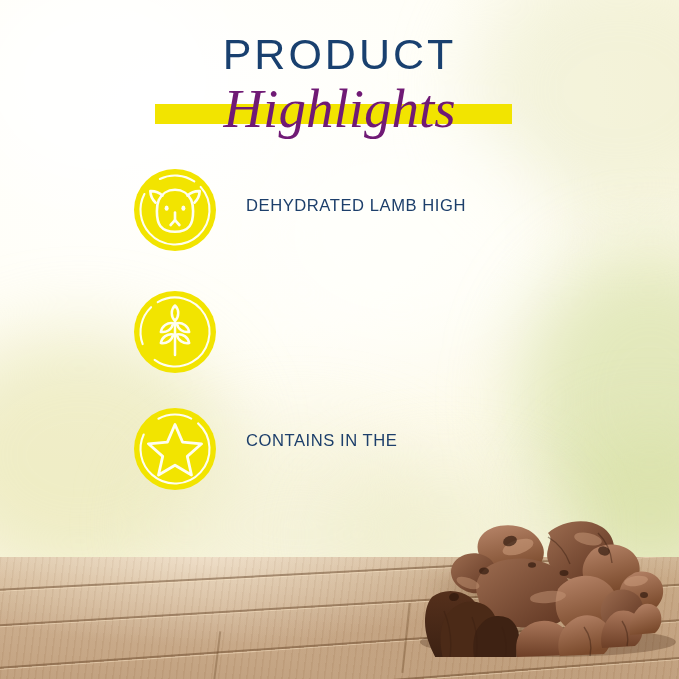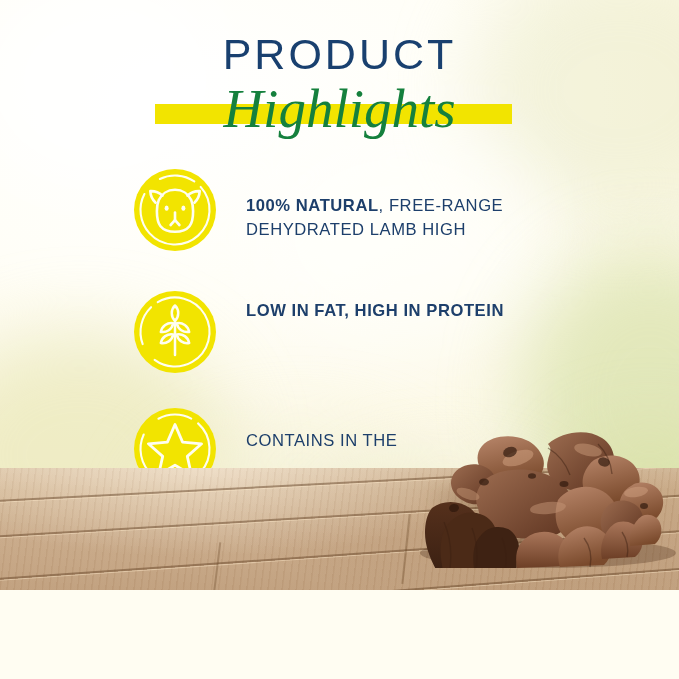--- a/index.html
+++ b/index.html
@@ -6,21 +6,21 @@
   html,body { width:679px; height:679px; }
   body {
     font-family:"Liberation Sans", sans-serif;
     background:#fffdf2;
     overflow:hidden;
   }
 
   #stage {
     position:relative;
     width:679px;
-    height:590px;
+    height:679px;
     overflow:hidden;
     background:#fdfbef;
   }
 
   
   .bg-base{
     position:absolute; inset:0;
     background:
       radial-gradient(130% 95% at 28% 18%, #ffffff 0%, #fffef7 34%, #fdfaea 58%, #f7f3dd 100%);
   }
@@ -56,21 +56,21 @@
     position:absolute;
     left:155px; top:26px;
     width:357px; height:20px;
     background:#f2e400;
   }
   .head-line2{
     position:relative;
     font-family:"Liberation Serif", serif;
     font-style:italic;
     font-size:55px;
-    color:#15803d;
+    color:#701a75;
     line-height:62px;
     letter-spacing:0px;
   }
 
   
   .bullets{ position:absolute; left:0; top:0; width:679px; }
   .bullet{ position:absolute; left:132px; }
   .b-row1{ top:167px; }
   .b-row2{ top:289px; }
   .b-row3{ top:406px; }
@@ -189,21 +189,20 @@
             <path d="M43 22.8c-7.6 0-13.6 4.4-16.2 10.2-1.5 3.4-1.9 7.3-1.9 11.3 0 6.6 .9 11.6 3.6 14.9 3 3.7 8.4 5.6 14.5 5.6s11.5-1.9 14.5-5.6c2.7-3.3 3.6-8.3 3.6-14.9 0-4-.4-7.9-1.9-11.3C56.6 27.2 50.6 22.8 43 22.8Z"></path>
             <path d="M43 45.6v7.4"></path>
             <path d="M43 53.2 38.6 58"></path>
             <path d="M43 53.2 47.4 58"></path>
           </g>
           <ellipse cx="34.6" cy="41.2" rx="2.0" ry="2.6" fill="#fffef0"></ellipse>
           <ellipse cx="51.4" cy="41.2" rx="2.0" ry="2.6" fill="#fffef0"></ellipse>
         </svg>
       </div>
       <div class="btext t1">
-          <span class="ln"><b>100% NATURAL</b><span>, FREE-RANGE</span></span>
           <span class="ln"><span>DEHYDRATED LAMB HIGH</span></span>
         </div>
     </div>
 
     <div class="bullet b-row2">
       <div class="icon">
         <svg viewBox="0 0 86 86" xmlns="http://www.w3.org/2000/svg">
           <circle cx="43" cy="43" r="41" fill="#f2e400"></circle>
           <circle cx="43" cy="43" r="34.5" fill="none" stroke="#fffef0" stroke-width="2.1" stroke-dasharray="148 20 40 20" stroke-linecap="round" transform="rotate(-120 43 43)"></circle>
           <g fill="none" stroke="#fffef0" stroke-width="2.5" stroke-linejoin="round" stroke-linecap="round">
@@ -211,21 +210,20 @@
             <path d="M43 16.5c4.3 4.2 4.3 11.1 0 15.3-4.3-4.2-4.3-11.1 0-15.3Z"></path>
             <path d="M41.2 34.2c-1.1 5.9-6.6 9.8-12.4 8.7 1.1-5.9 6.6-9.8 12.4-8.7Z"></path>
             <path d="M44.8 34.2c1.1 5.9 6.6 9.8 12.4 8.7-1.1-5.9-6.6-9.8-12.4-8.7Z"></path>
             <path d="M41.2 45.4c-1.1 5.9-6.6 9.8-12.4 8.7 1.1-5.9 6.6-9.8 12.4-8.7Z"></path>
             <path d="M44.8 45.4c1.1 5.9 6.6 9.8 12.4 8.7-1.1-5.9-6.6-9.8-12.4-8.7Z"></path>
             <path d="M41.2 56.2c-1.1 5.9-6.6 9.8-12.4 8.7 1.1-5.9 6.6-9.8 12.4-8.7Z" opacity="0"></path>
           </g>
         </svg>
       </div>
       <div class="btext t2">
-          <span class="ln"><b>LOW IN FAT, HIGH IN PROTEIN</b></span>
         </div>
     </div>
 
     <div class="bullet b-row3">
       <div class="icon">
         <svg viewBox="0 0 86 86" xmlns="http://www.w3.org/2000/svg">
           <circle cx="43" cy="43" r="41" fill="#f2e400"></circle>
           <circle cx="43" cy="43" r="34.5" fill="none" stroke="#fffef0" stroke-width="2.1" stroke-dasharray="152 22 34 22" stroke-linecap="round" transform="rotate(-48 43 43)"></circle>
           <path d="M43 18.5 50.6 36.1 69.6 37.8 55.3 50.4 59.5 69.0 43 59.2 26.5 69.0 30.7 50.4 16.4 37.8 35.4 36.1Z" fill="none" stroke="#fffef0" stroke-width="2.8" stroke-linejoin="round"></path>
         </svg>

